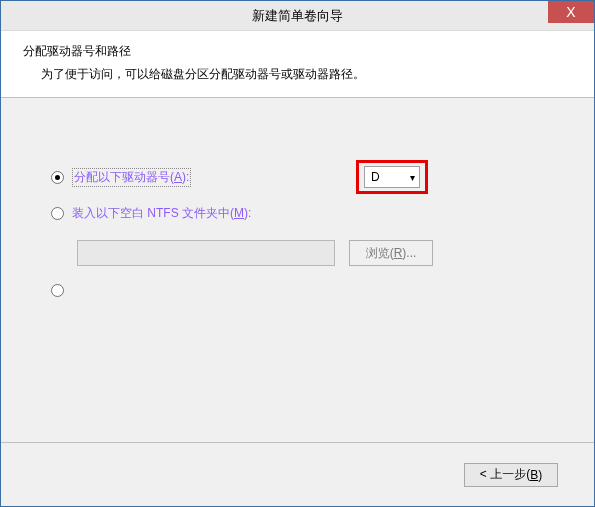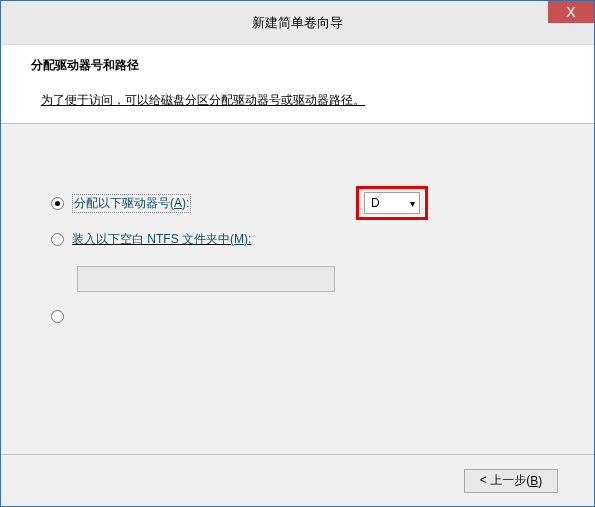--- a/index.html
+++ b/index.html
@@ -12,21 +12,21 @@
   .window {
     width: 595px;
     height: 507px;
     background: #fff;
     border: 1px solid #3a6ea5;
     position: relative;
     display: flex;
     flex-direction: column;
   }
   .titlebar {
-    height: 44px;
+    height: 30px;
     background: #e9e9e9;
     display: flex;
     align-items: center;
     justify-content: center;
     position: relative;
     border-bottom: 1px solid #d8d8d8;
   }
   .titlebar .title {
     color: #000;
     font-size: 13px;
@@ -44,31 +44,29 @@
     justify-content: center;
     font-size: 14px;
     font-family: Arial, sans-serif;
     cursor: pointer;
   }
   .header-section {
     padding: 12px 22px 14px 22px;
     background: #fff;
   }
   .header-title {
-    font-weight: bold;
+    font-weight: normal;
     font-size: 12px;
     color: #000;
-    margin-left: 8px;
   }
   .header-sub {
-    margin-top: 18px;
+    margin-top: 6px;
     padding-left: 18px;
     color: #000;
     font-size: 12px;
-    text-decoration: underline;
   }
   .divider {
     height: 1px;
     background: #c0c0c0;
   }
   .body-area {
     flex: 1;
     background: #f0f0f0;
     padding: 70px 40px 20px 50px;
     position: relative;
@@ -98,21 +96,21 @@
     background: #000;
     border-radius: 50%;
     display: block;
   }
   .dotted-label {
     border: 1px dotted #888;
     padding: 0 1px;
     display: inline-block;
   }
   .opt-label {
-    color: #0c4a6e;
+    color: #8b5cf6;
   }
   .opt-label .underline { text-decoration: underline; }
   .drive-select-wrap {
     position: absolute;
     top: 62px;
     left: 355px;
     width: 72px;
     height: 34px;
     border: 3px solid #e60000;
     display: flex;
@@ -153,21 +151,21 @@
     border: 1px solid #b0b0b0;
     background: #f0f0f0;
     color: #7a7a7a;
     display: flex;
     align-items: center;
     justify-content: center;
     cursor: default;
   }
   .browse-btn .underline { text-decoration: underline; }
   .footer {
-    height: 52px;
+    height: 64px;
     border-top: 1px solid #c0c0c0;
     background: #f0f0f0;
     display: flex;
     align-items: center;
     justify-content: flex-end;
     padding-right: 18px;
     gap: 8px;
   }
   .footer .spacer-gap { width: 10px; }
   .btn {
@@ -214,29 +212,34 @@
 
     <div class="option-row">
       <span class="radio checked"></span>
       <span class="opt-label">
         <span class="dotted-label">
           <span>分配以下驱动器号(</span><span class="underline">A</span><span>):</span>
         </span>
       </span>
     </div>
 
-    <div class="option-row" style="margin-top:10px;text-decoration:underline;">
+    <div class="option-row" style="margin-top:10px;">
       <span class="radio"></span>
       <span class="opt-label">
         <span>装入以下空白 NTFS 文件夹中(</span><span class="underline">M</span><span>):</span>
       </span>
     </div>
 
     <div class="folder-row">
       <div class="path-input" title=""></div>
+      <div class="browse-btn">
+        <span>浏览(</span>
+          <span class="underline">R</span>
+          <span>)...</span>
+      </div>
     </div>
 
     <div class="option-row">
       <span class="radio"></span>
     </div>
 
   </div>
 
   <div class="footer">
     <div class="btn">

